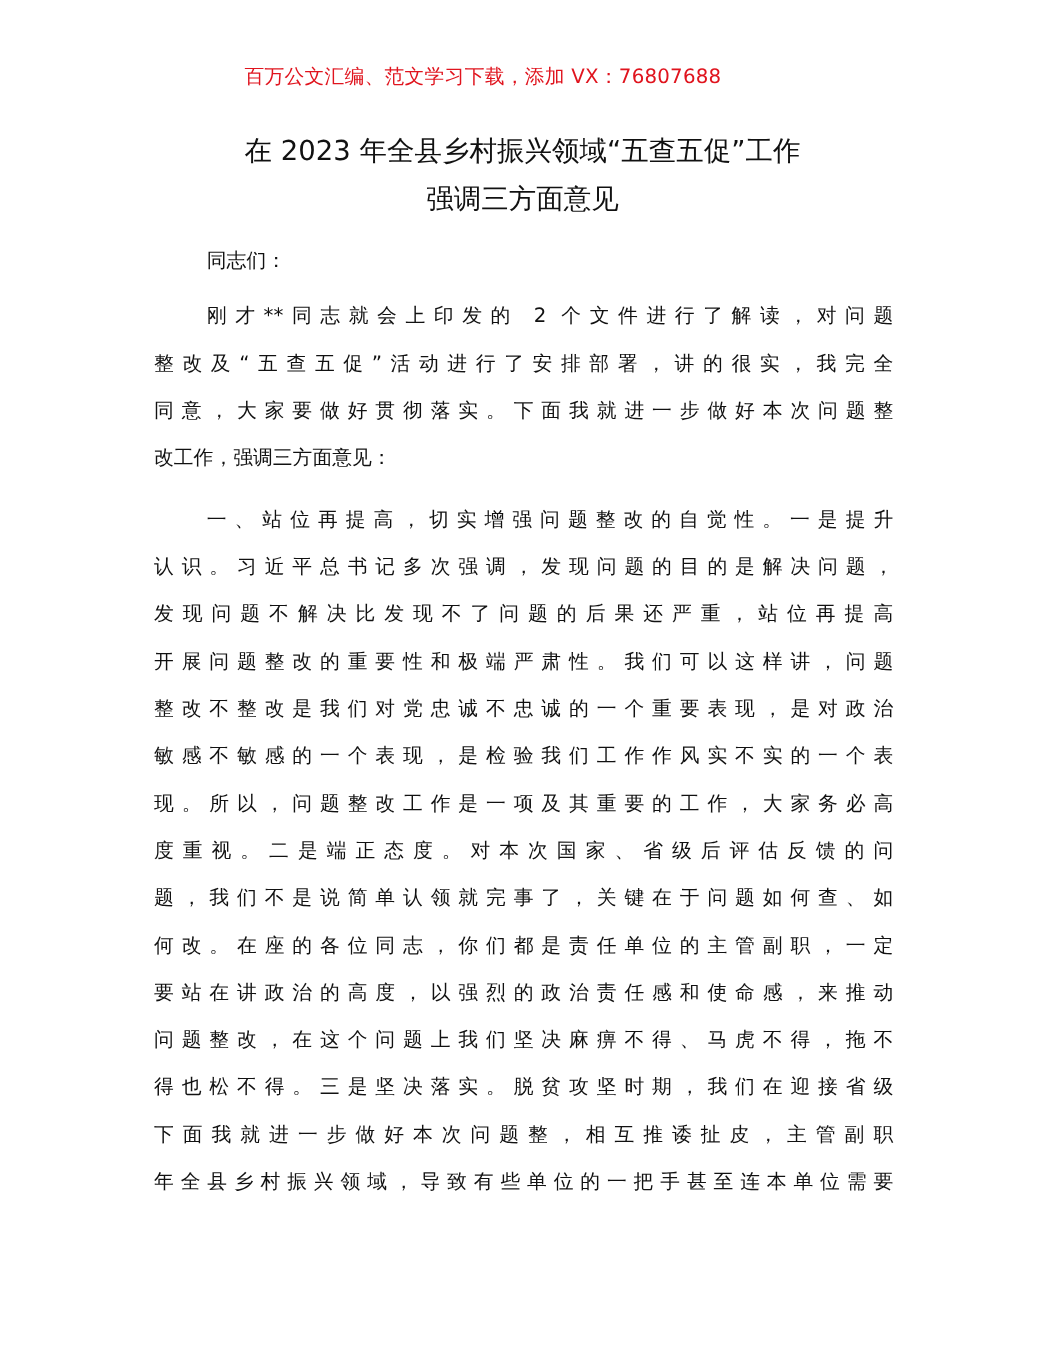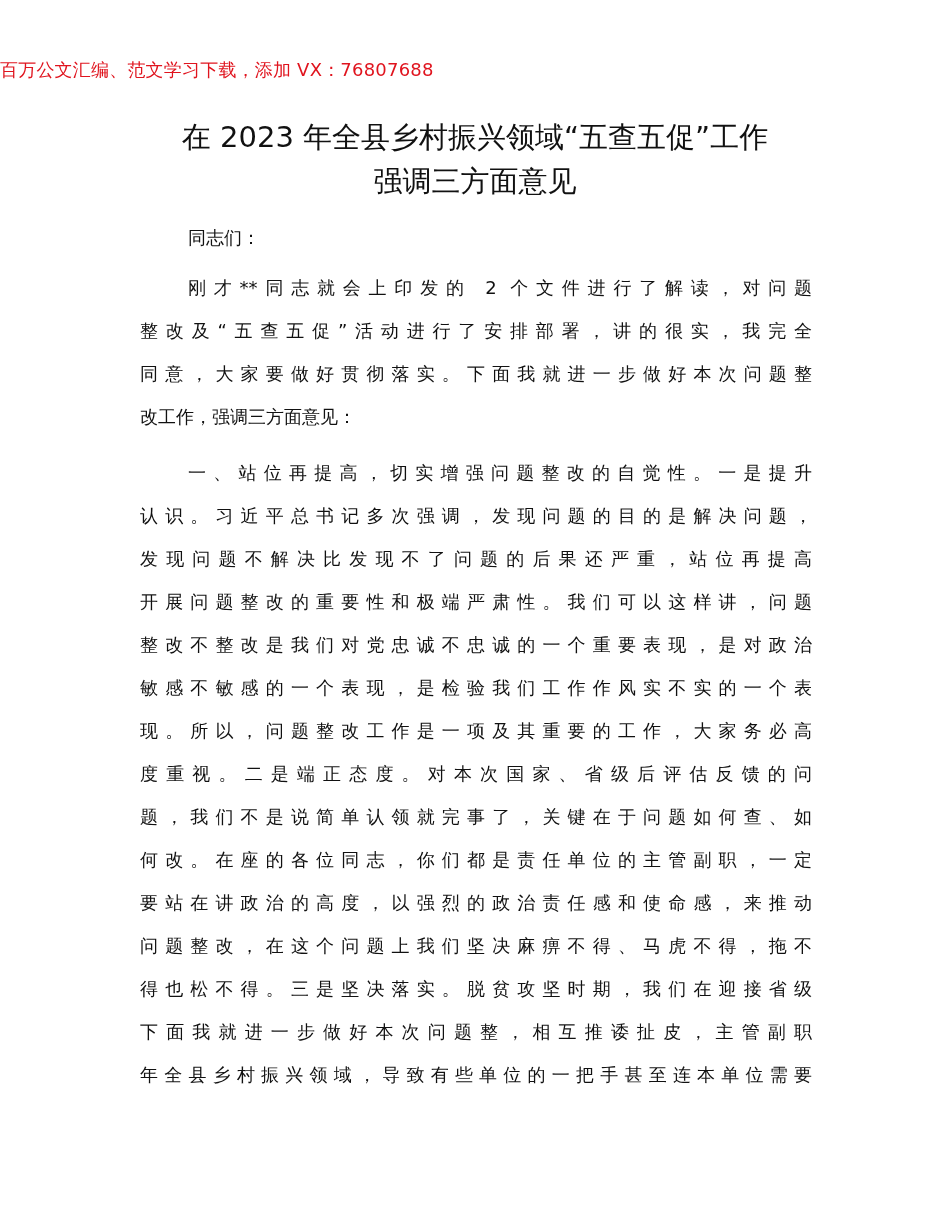--- a/index.html
+++ b/index.html
@@ -1,21 +1,21 @@
 <!DOCTYPE html>
 <html><head>
 <meta charset="utf-8">
 <style>
   html, body { margin: 0; padding: 0; background: #ffffff; }
   body { width: 950px; height: 1230px; position: relative; overflow: hidden;
          font-family: "DejaVu Sans", "Liberation Sans", sans-serif; color: #111; }
-  .watermark { position: absolute; top: 56px; left: 0; width: 878px; 
+  .watermark { position: absolute; top: 56px; left: 0; width: 878px; text-align: center;
                color: #e0141e; font-size: 18px; line-height: 28px; letter-spacing: 0.2px; }
   .title { position: absolute; left: 0; width: 950px; text-align: center;
-           font-size: 29px; line-height: 40px; color: #111; }
+           font-size: 25px; line-height: 40px; color: #111; }
   .t1 { top: 117px; }
   .t2 { top: 161px; }
   .line { position: absolute; left: 140px; width: 672px; font-size: 18px;
           line-height: 32px; white-space: nowrap; text-align: justify;
           text-align-last: justify; color: #111; }
   .line.last { text-align-last: left; }
   .line.indent { left: 188px; width: 624px; }
 </style>
 </head>
 <body>

